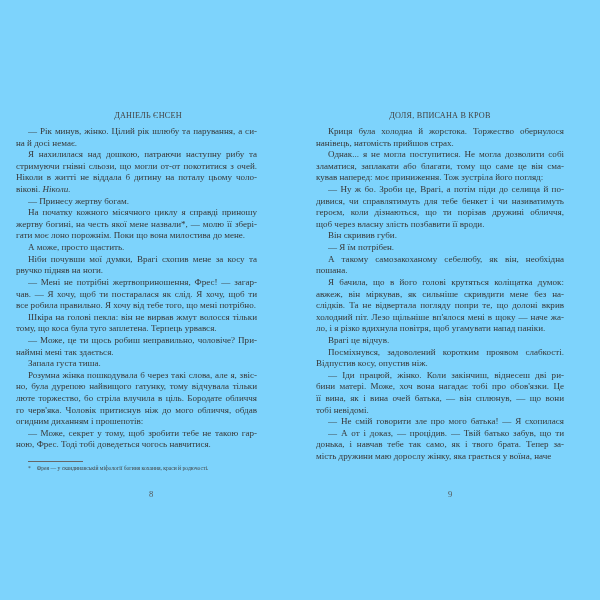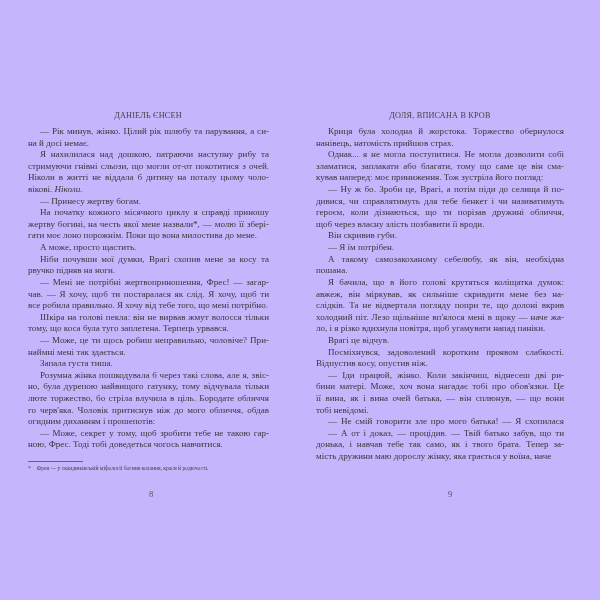--- a/index.html
+++ b/index.html
@@ -5,21 +5,21 @@
     html, body { margin: 0; padding: 0; }
     body {
       width: 600px; height: 600px; overflow: hidden;
       background: #ffffff;
       position: relative;
       font-family: "Liberation Serif", "DejaVu Serif", serif;
       color: #3a3a3a;
     }
     .spread {
       position: absolute; left: 0; top: 0; width: 600px; height: 600px;
-      background: #c4b5fd;
+      background: #7dd3fc;
     }
     .page {
       position: absolute;
       top: 0;
       height: 600px;
     }
     .page.left { left: 0; width: 296px; }
     .page.right { left: 300px; width: 300px; }
     .running-head {
       position: absolute;
@@ -33,21 +33,21 @@
     }
     .page.left .running-head { left: 28px; width: 240px; }
     .page.right .running-head { left: 16px; width: 248px; }
     .body-text {
       position: absolute;
       top: 126px;
       font-size: 9.05px;
       line-height: 11.62px;
       color: #383838;
     }
-    .page.left .body-text { left: 28px; width: 241px; }
+    .page.left .body-text { left: 16px; width: 241px; }
     .page.right .body-text { left: 16px; width: 248px; }
     .line {
       display: block;
       white-space: nowrap;
       text-align: justify;
       text-align-last: justify;
       height: 11.62px;
       overflow: visible;
     }
     .line.last { text-align-last: left; }

